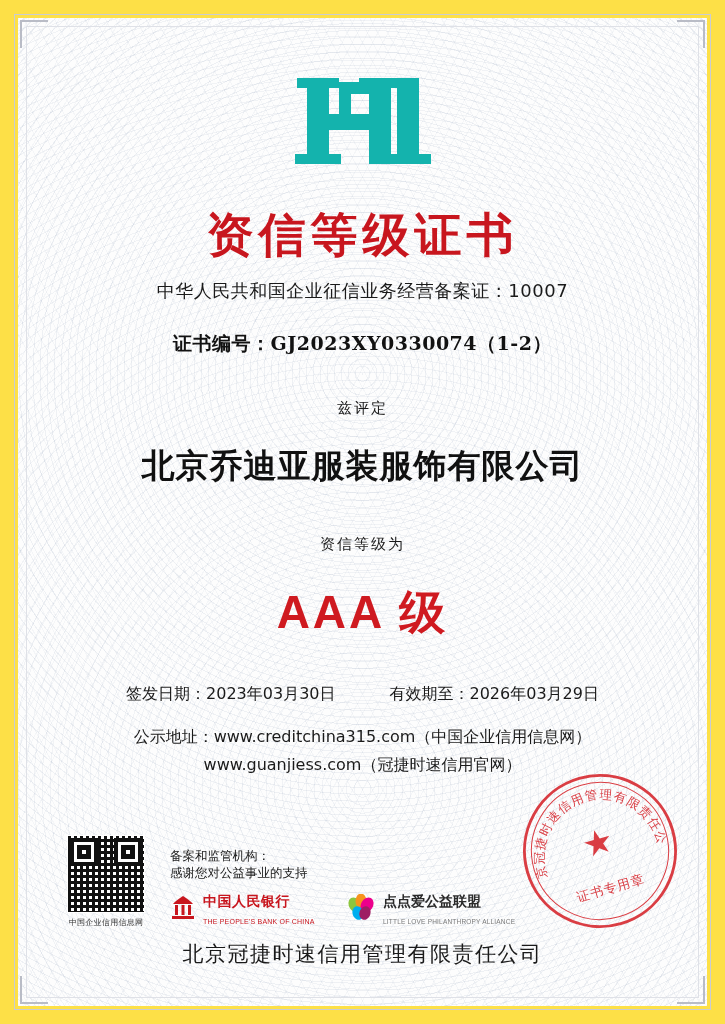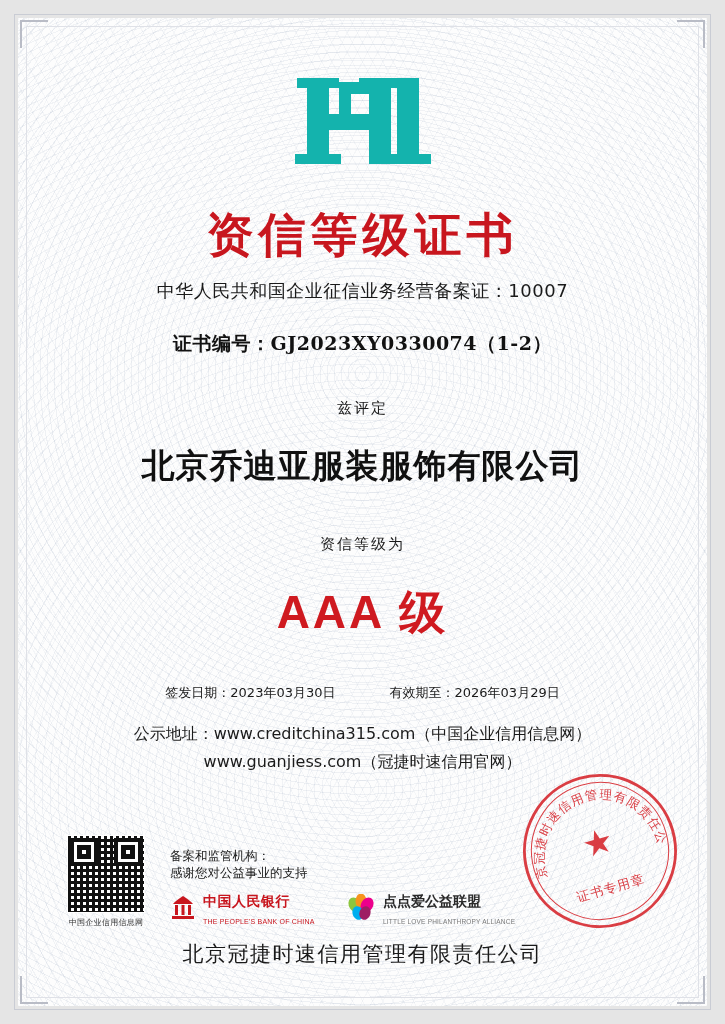--- a/index.html
+++ b/index.html
@@ -11,21 +11,21 @@
     width: 725px;
     height: 1024px;
     overflow: hidden;
     font-family: "Liberation Sans", sans-serif;
   }
 
   #certificate {
     position: relative;
     width: 725px;
     height: 1024px;
-    background: #e5e5e5;
+    background: #fde047;
     box-sizing: border-box;
   }
 
   
   .bg-pattern {
     position: absolute;
     left: 18px;
     top: 18px;
     right: 18px;
     bottom: 18px;
@@ -136,21 +136,21 @@
     color: #cf1a20;
     letter-spacing: 3px;
   }
 
   .dates {
     margin-top: 40px;
     display: flex;
     justify-content: center;
     gap: 54px;
     font-family: "DejaVu Sans", sans-serif;
-    font-size: 13px;
+    font-size: 16px;
     color: #1a1a1a;
   }
 
   .publish {
     margin-top: 18px;
     font-family: "DejaVu Sans", sans-serif;
     font-size: 16px;
     color: #1a1a1a;
     line-height: 1.75;
   }

